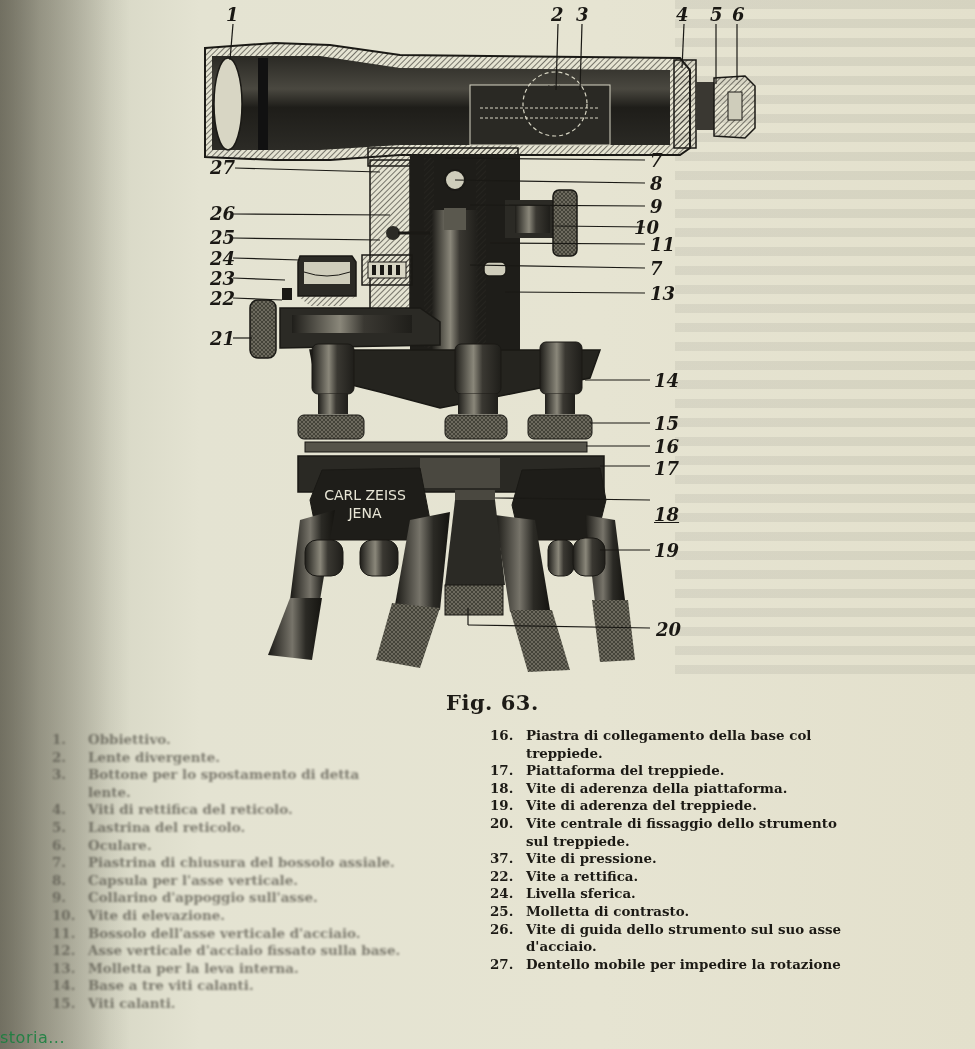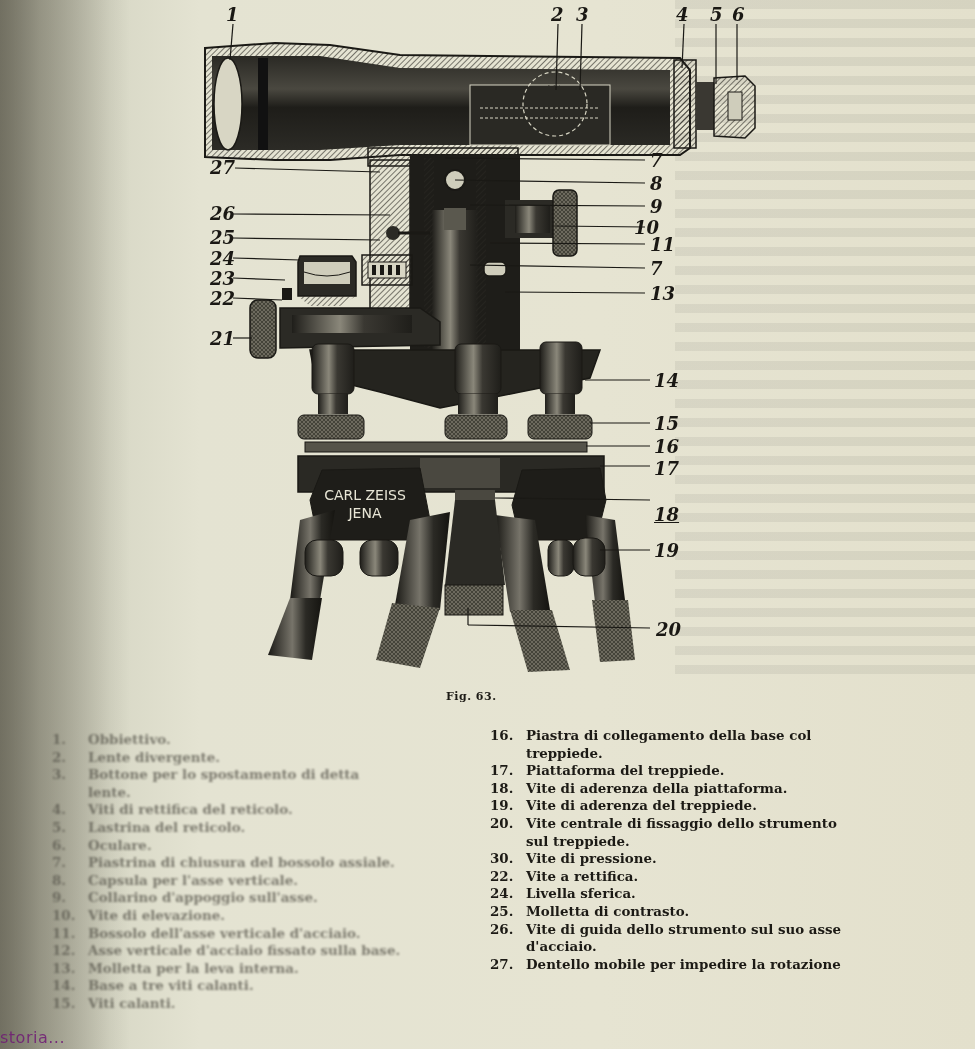--- a/index.html
+++ b/index.html
@@ -21,32 +21,32 @@
     pointer-events:none;
   }
   
   .figure { position:absolute; left:0; top:0; width:975px; height:690px; }
   .figure svg { position:absolute; left:0; top:0; }
   .callout {
     position:absolute; font-family:"DejaVu Serif", serif; font-style:italic; font-weight:bold;
     font-size:18px; color:#1a1814; line-height:1;
   }
   .fig-caption {
-    position:absolute; left:446px; top:690px; font-size:11px; font-weight:bold; letter-spacing:0.5px;
+    position:absolute; left:446px; top:690px; font-size:21px; font-weight:bold; letter-spacing:0.5px;
   }
   
   .legend-col { position:absolute; font-size:13.4px; line-height:17.6px; }
   .legend-col .item { display:flex; }
   .legend-col .num { width:30px; text-align:left; padding-right:6px; flex:none; }
   .legend-col .txt { flex:1; }
   .legend-left { left:52px; top:731px; width:420px; color:#5a584e; filter:blur(1.3px); opacity:0.75; font-weight:bold; }
   .legend-right { left:490px; top:727px; width:410px; font-weight:bold; color:#1c1a15; }
   .watermark {
     position:absolute; left:0; top:1028px; font-family:"DejaVu Sans", sans-serif; font-size:16px;
-    color:#701a75; opacity:0.85; letter-spacing:0.5px;
+    color:#15803d; opacity:0.85; letter-spacing:0.5px;
   }
 </style>
 </head>
 <body>
 
 <div class="shadow-left"></div>
 <div class="bleed-text"></div>
 
 <div class="figure">
   <svg width="975" height="690" viewBox="0 0 975 690">
@@ -324,21 +324,21 @@
     </div>
     <div class="item">
       <span class="num">20.</span>
       <span class="txt">Vite centrale di fissaggio dello strumento</span>
     </div>
     <div class="item">
       <span class="num"></span>
       <span class="txt">sul treppiede.</span>
     </div>
     <div class="item">
-      <span class="num">30.</span>
+      <span class="num">37.</span>
       <span class="txt">Vite di pressione.</span>
     </div>
     <div class="item">
       <span class="num">22.</span>
       <span class="txt">Vite a rettifica.</span>
     </div>
     <div class="item">
       <span class="num">24.</span>
       <span class="txt">Livella sferica.</span>
     </div>

